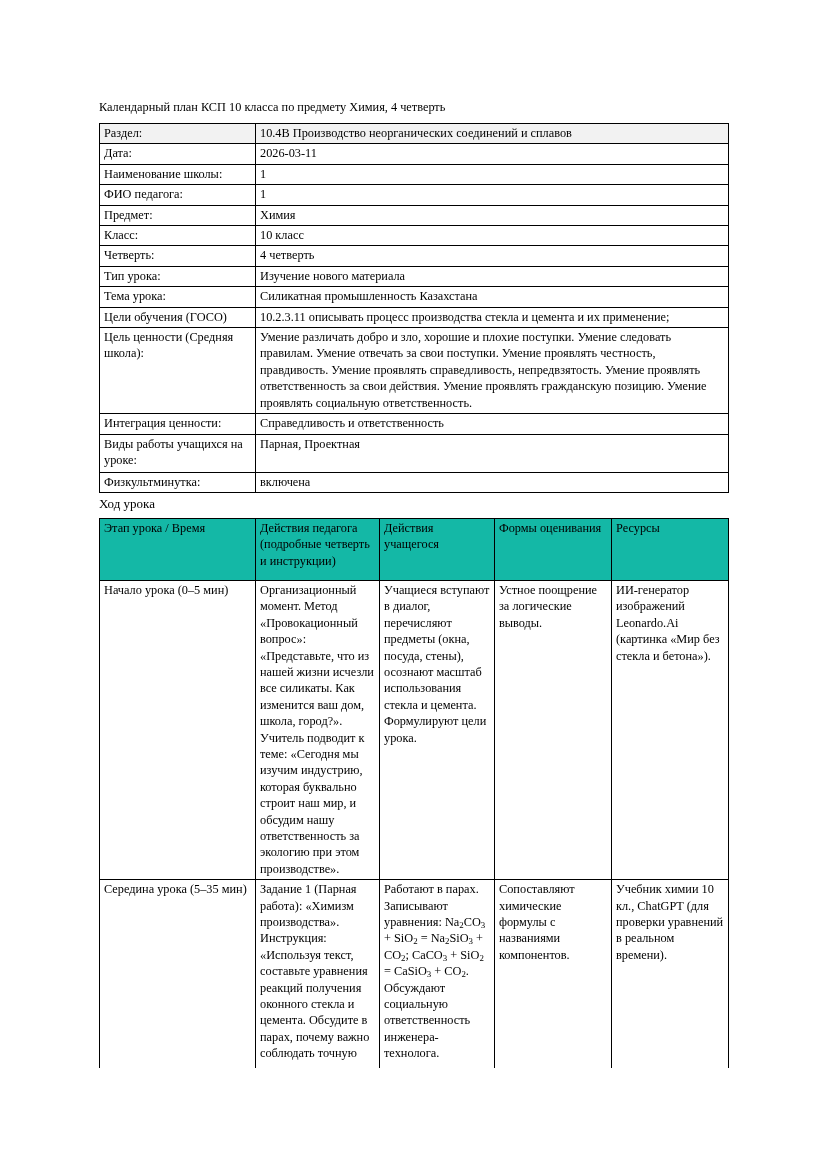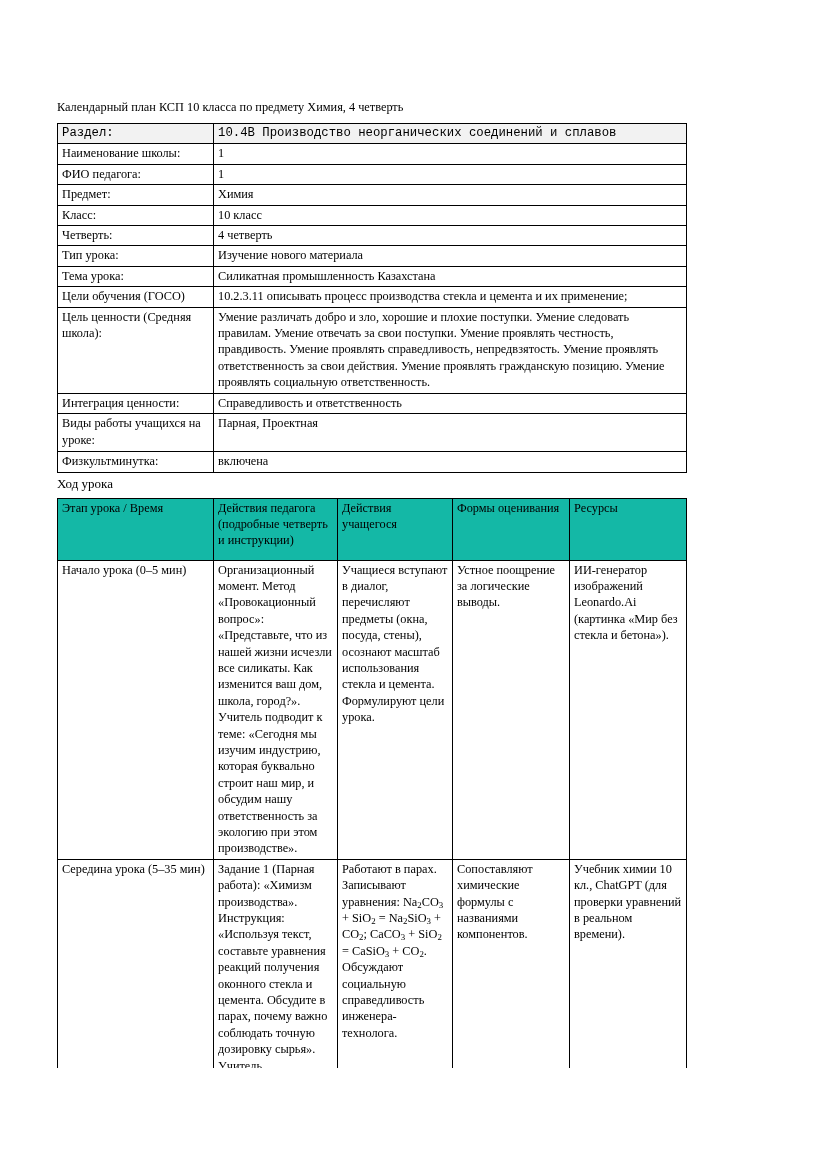--- a/index.html
+++ b/index.html
@@ -13,21 +13,21 @@
     height: 1170px;
     font-family: "Liberation Serif", "DejaVu Serif", serif;
     color: #000000;
     overflow: hidden;
   }
   .page {
     position: relative;
     width: 827px;
     height: 1170px;
     box-sizing: border-box;
-    padding: 100px 92px 0 57px;
+    padding: 100px 92px 0 99px;
   }
   .doc-title {
     font-size: 12.3px;
     line-height: 15px;
     margin: 0 0 8px 0;
     white-space: nowrap;
   }
   table {
     border-collapse: collapse;
     table-layout: fixed;
@@ -41,21 +41,21 @@
     padding: 1px 4px 2px 4px;
     text-align: left;
     font-weight: normal;
     word-wrap: break-word;
     overflow-wrap: break-word;
     hyphens: none;
   }
   
   .info-table col.c-label { width: 156px; }
   .info-table col.c-value { width: 473px; }
-  .info-table tr.shaded > td { background: #f2f2f2; font-family: Liberation Mono, monospace; }
+  .info-table tr.shaded > td { background: #f2f2f2; }
   .info-table td.label { }
   .info-table td.value { }
   .row-tall td { height: 34px; }
 
   .section-heading {
     font-size: 13px;
     line-height: 15px;
     margin: 3px 0 7px 0;
   }
 
@@ -86,20 +86,24 @@
 
   <table class="info-table">
     <colgroup>
         <col class="c-label">
         <col class="c-value">
       </colgroup>
     <tbody>
       <tr class="shaded">
         <td class="label">Раздел:</td>
         <td class="value">10.4В Производство неорганических соединений и сплавов</td>
+      </tr>
+      <tr>
+        <td class="label">Дата:</td>
+        <td class="value">2026-03-11</td>
       </tr>
       <tr>
         <td class="label">Наименование школы:</td>
         <td class="value">1</td>
       </tr>
       <tr>
         <td class="label">ФИО педагога:</td>
         <td class="value">1</td>
       </tr>
       <tr>
@@ -168,21 +172,21 @@
       <tr>
         <td>Начало урока (0–5 мин)</td>
         <td>Организационный момент. Метод «Провокационный вопрос»: «Представьте, что из нашей жизни исчезли все силикаты. Как изменится ваш дом, школа, город?». Учитель подводит к теме: «Сегодня мы изучим индустрию, которая буквально строит наш мир, и обсудим нашу ответственность за экологию при этом производстве».</td>
         <td>Учащиеся вступают в диалог, перечисляют предметы (окна, посуда, стены), осознают масштаб использования стекла и цемента. Формулируют цели урока.</td>
         <td>Устное поощрение за логические выводы.</td>
         <td>ИИ-генератор изображений Leonardo.Ai (картинка «Мир без стекла и бетона»).</td>
       </tr>
       <tr>
         <td>Середина урока (5–35 мин)</td>
         <td>Задание 1 (Парная работа): «Химизм производства». Инструкция: «Используя текст, составьте уравнения реакций получения оконного стекла и цемента. Обсудите в парах, почему важно соблюдать точную дозировку сырья». Учитель</td>
-        <td><span>Работают в парах. Записывают уравнения: </span><span id="chem-eq">Na<sub>2</sub>CO<sub>3</sub> + SiO<sub>2</sub> = Na<sub>2</sub>SiO<sub>3</sub> + CO<sub>2</sub>; CaCO<sub>3</sub> + SiO<sub>2</sub> = CaSiO<sub>3</sub> + CO<sub>2</sub>.</span><span> Обсуждают социальную справедливость инженера-технолога.</span></td>
+        <td><span>Работают в парах. Записывают уравнения: </span><span id="chem-eq">Na<sub>2</sub>CO<sub>3</sub> + SiO<sub>2</sub> = Na<sub>2</sub>SiO<sub>3</sub> + CO<sub>2</sub>; CaCO<sub>3</sub> + SiO<sub>2</sub> = CaSiO<sub>3</sub> + CO<sub>2</sub>.</span><span> Обсуждают социальную ответственность инженера-технолога.</span></td>
         <td>Сопоставляют химические формулы с названиями компонентов.</td>
         <td>Учебник химии 10 кл., ChatGPT (для проверки уравнений в реальном времени).</td>
       </tr>
     </tbody>
   </table>
 
   <div class="mask-bottom"></div>
 </div>
 
 </body></html>

